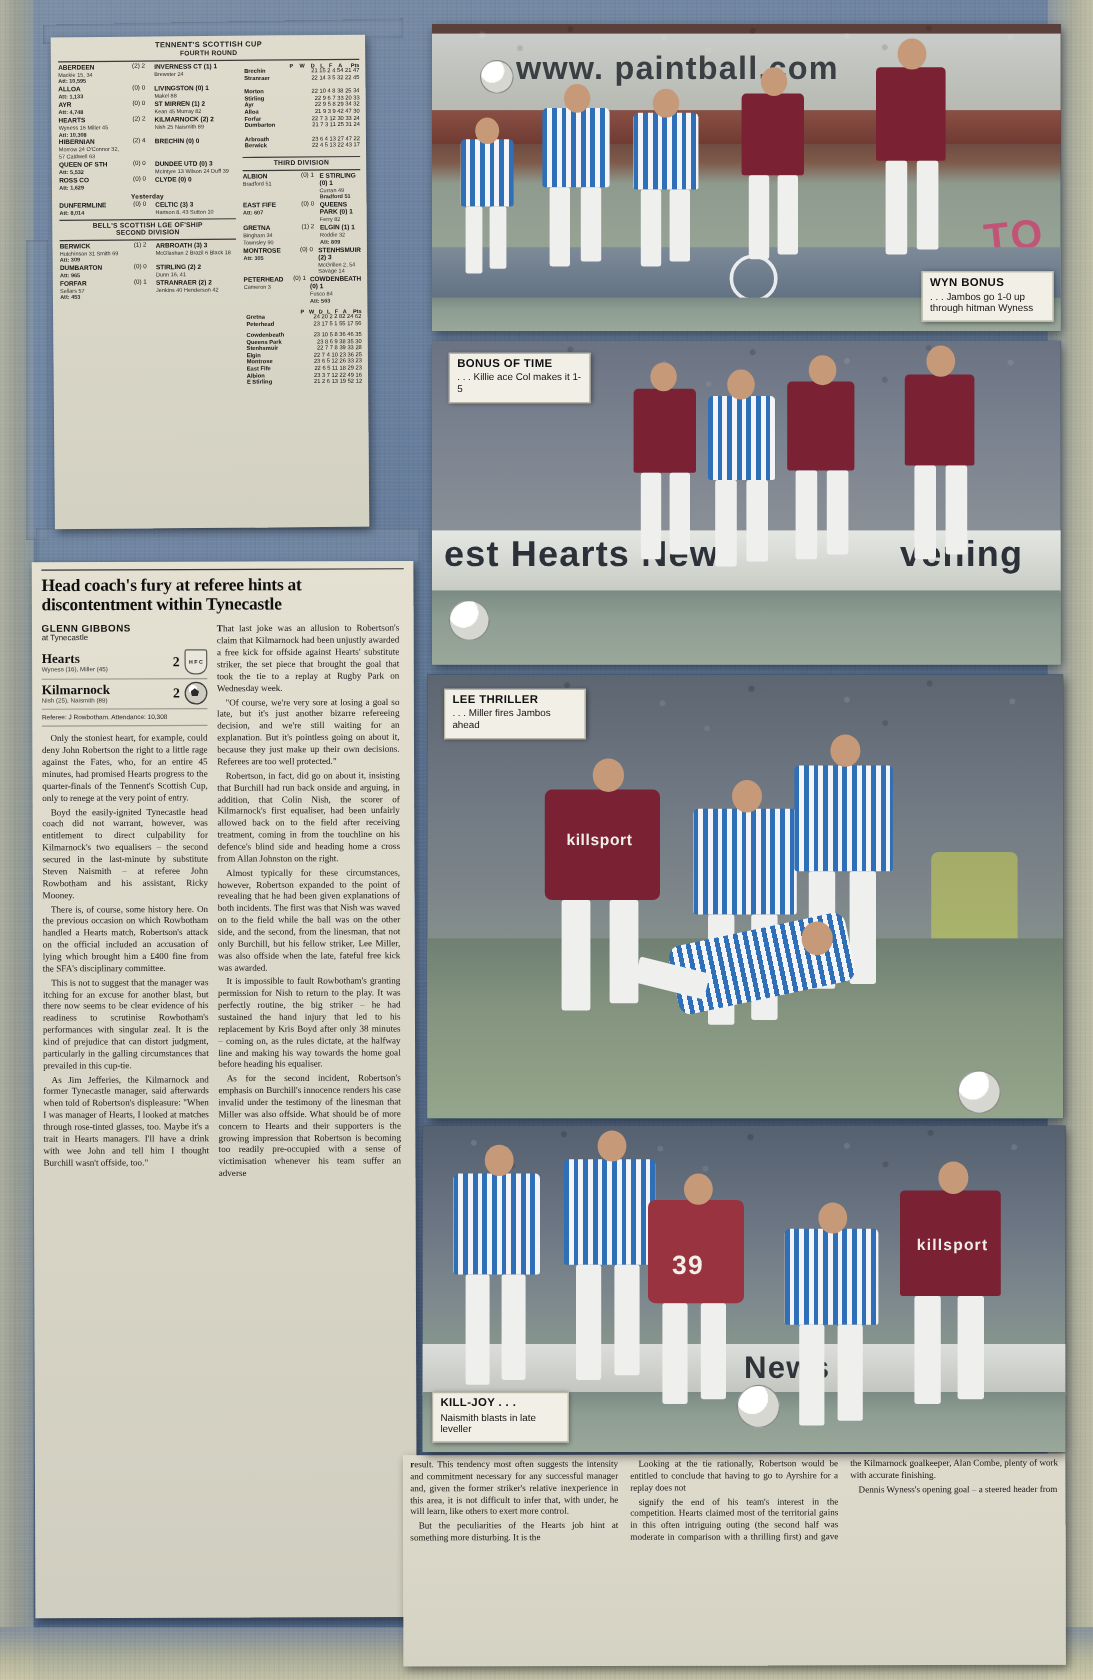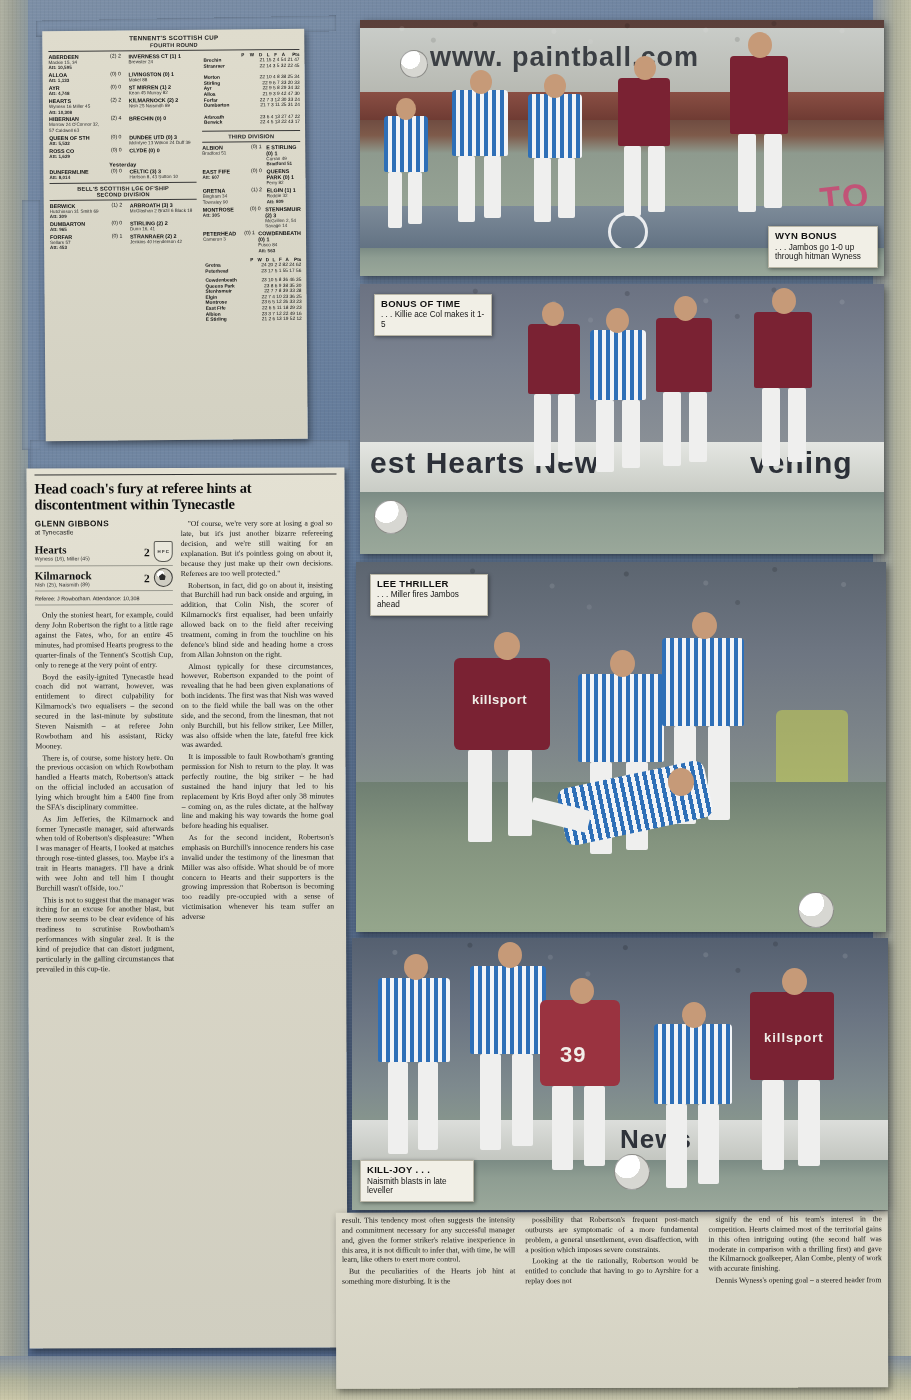--- a/index.html
+++ b/index.html
@@ -708,42 +708,42 @@
           <div class="ball"></div>
         </div>
       </div>
 
       <div class="ref-line">Referee: J Rowbotham. Attendance: 10,308</div>
 
       <div class="body-text">
         <p>Only the stoniest heart, for example, could deny John Robertson the right to a little rage against the Fates, who, for an entire 45 minutes, had promised Hearts progress to the quarter-finals of the Tennent's Scottish Cup, only to renege at the very point of entry.</p>
         <p>Boyd the easily-ignited Tynecastle head coach did not warrant, however, was entitlement to direct culpability for Kilmarnock's two equalisers – the second secured in the last-minute by substitute Steven Naismith – at referee John Rowbotham and his assistant, Ricky Mooney.</p>
         <p>There is, of course, some history here. On the previous occasion on which Rowbotham handled a Hearts match, Robertson's attack on the official included an accusation of lying which brought him a £400 fine from the SFA's disciplinary committee.</p>
+        <p>This is not to suggest that the manager was itching for an excuse for another blast, but there now seems to be clear evidence of his readiness to scrutinise Rowbotham's performances with singular zeal. It is the kind of prejudice that can distort judgment, particularly in the galling circumstances that prevailed in this cup-tie.</p>
         <p>As Jim Jefferies, the Kilmarnock and former Tynecastle manager, said afterwards when told of Robertson's displeasure: "When I was manager of Hearts, I looked at matches through rose-tinted glasses, too. Maybe it's a trait in Hearts managers. I'll have a drink with wee John and tell him I thought Burchill wasn't offside, too."</p>
-        <p>This is not to suggest that the manager was itching for an excuse for another blast, but there now seems to be clear evidence of his readiness to scrutinise Rowbotham's performances with singular zeal. It is the kind of prejudice that can distort judgment, particularly in the galling circumstances that prevailed in this cup-tie.</p>
       </div>
     </div>
 
     <div style="width:152px;">
       <div class="body-text">
+        <p class="first">That last joke was an allusion to Robertson's claim that Kilmarnock had been unjustly awarded a free kick for offside against Hearts' substitute striker, the set piece that brought the goal that took the tie to a replay at Rugby Park on Wednesday week.</p>
         <p>"Of course, we're very sore at losing a goal so late, but it's just another bizarre refereeing decision, and we're still waiting for an explanation. But it's pointless going on about it, because they just make up their own decisions. Referees are too well protected."</p>
         <p>Robertson, in fact, did go on about it, insisting that Burchill had run back onside and arguing, in addition, that Colin Nish, the scorer of Kilmarnock's first equaliser, had been unfairly allowed back on to the field after receiving treatment, coming in from the touchline on his defence's blind side and heading home a cross from Allan Johnston on the right.</p>
         <p>Almost typically for these circumstances, however, Robertson expanded to the point of revealing that he had been given explanations of both incidents. The first was that Nish was waved on to the field while the ball was on the other side, and the second, from the linesman, that not only Burchill, but his fellow striker, Lee Miller, was also offside when the late, fateful free kick was awarded.</p>
         <p>It is impossible to fault Rowbotham's granting permission for Nish to return to the play. It was perfectly routine, the big striker – he had sustained the hand injury that led to his replacement by Kris Boyd after only 38 minutes – coming on, as the rules dictate, at the halfway line and making his way towards the home goal before heading his equaliser.</p>
         <p>As for the second incident, Robertson's emphasis on Burchill's innocence renders his case invalid under the testimony of the linesman that Miller was also offside. What should be of more concern to Hearts and their supporters is the growing impression that Robertson is becoming too readily pre-occupied with a sense of victimisation whenever his team suffer an adverse</p>
       </div>
     </div>
   </div>
 </div>
 
 <div class="clip newsprint" id="bottom-cols">
   <div class="cols-3 body-text">
-    <p class="first">result. This tendency most often suggests the intensity and commitment necessary for any successful manager and, given the former striker's relative inexperience in this area, it is not difficult to infer that, with time, he will learn, like others to exert more control.</p>
+    <p class="first">result. This tendency most often suggests the intensity and commitment necessary for any successful manager and, given the former striker's relative inexperience in this area, it is not difficult to infer that, with under, he will learn, like others to exert more control.</p>
     <p>But the peculiarities of the Hearts job hint at something more disturbing. It is the</p>
-    <p>possibility that Robertson's frequent post-match outbursts are symptomatic of a more fundamental problem, a general unsettlement, even disaffection, with a position which imposes severe constraints.</p>
     <p>Looking at the tie rationally, Robertson would be entitled to conclude that having to go to Ayrshire for a replay does not</p>
     <p>signify the end of his team's interest in the competition. Hearts claimed most of the territorial gains in this often intriguing outing (the second half was moderate in comparison with a thrilling first) and gave the Kilmarnock goalkeeper, Alan Combe, plenty of work with accurate finishing.</p>
     <p>Dennis Wyness's opening goal – a steered header from</p>
   </div>
 </div>
 
 <div class="photo" style="left:360px;top:20px;width:524px;height:256px;">
   <div style="position:absolute;inset:0;background:linear-gradient(180deg,#5a3f3a 0%,#6d4a40 38%,#7e5a4a 45%,#8e9a8e 52%,#9fae9c 100%);"></div>
 
   <div class="hoard" style="top:8px;height:64px;background:linear-gradient(180deg,#c9ccc8 0%,#b7b9b2 100%);"></div>

